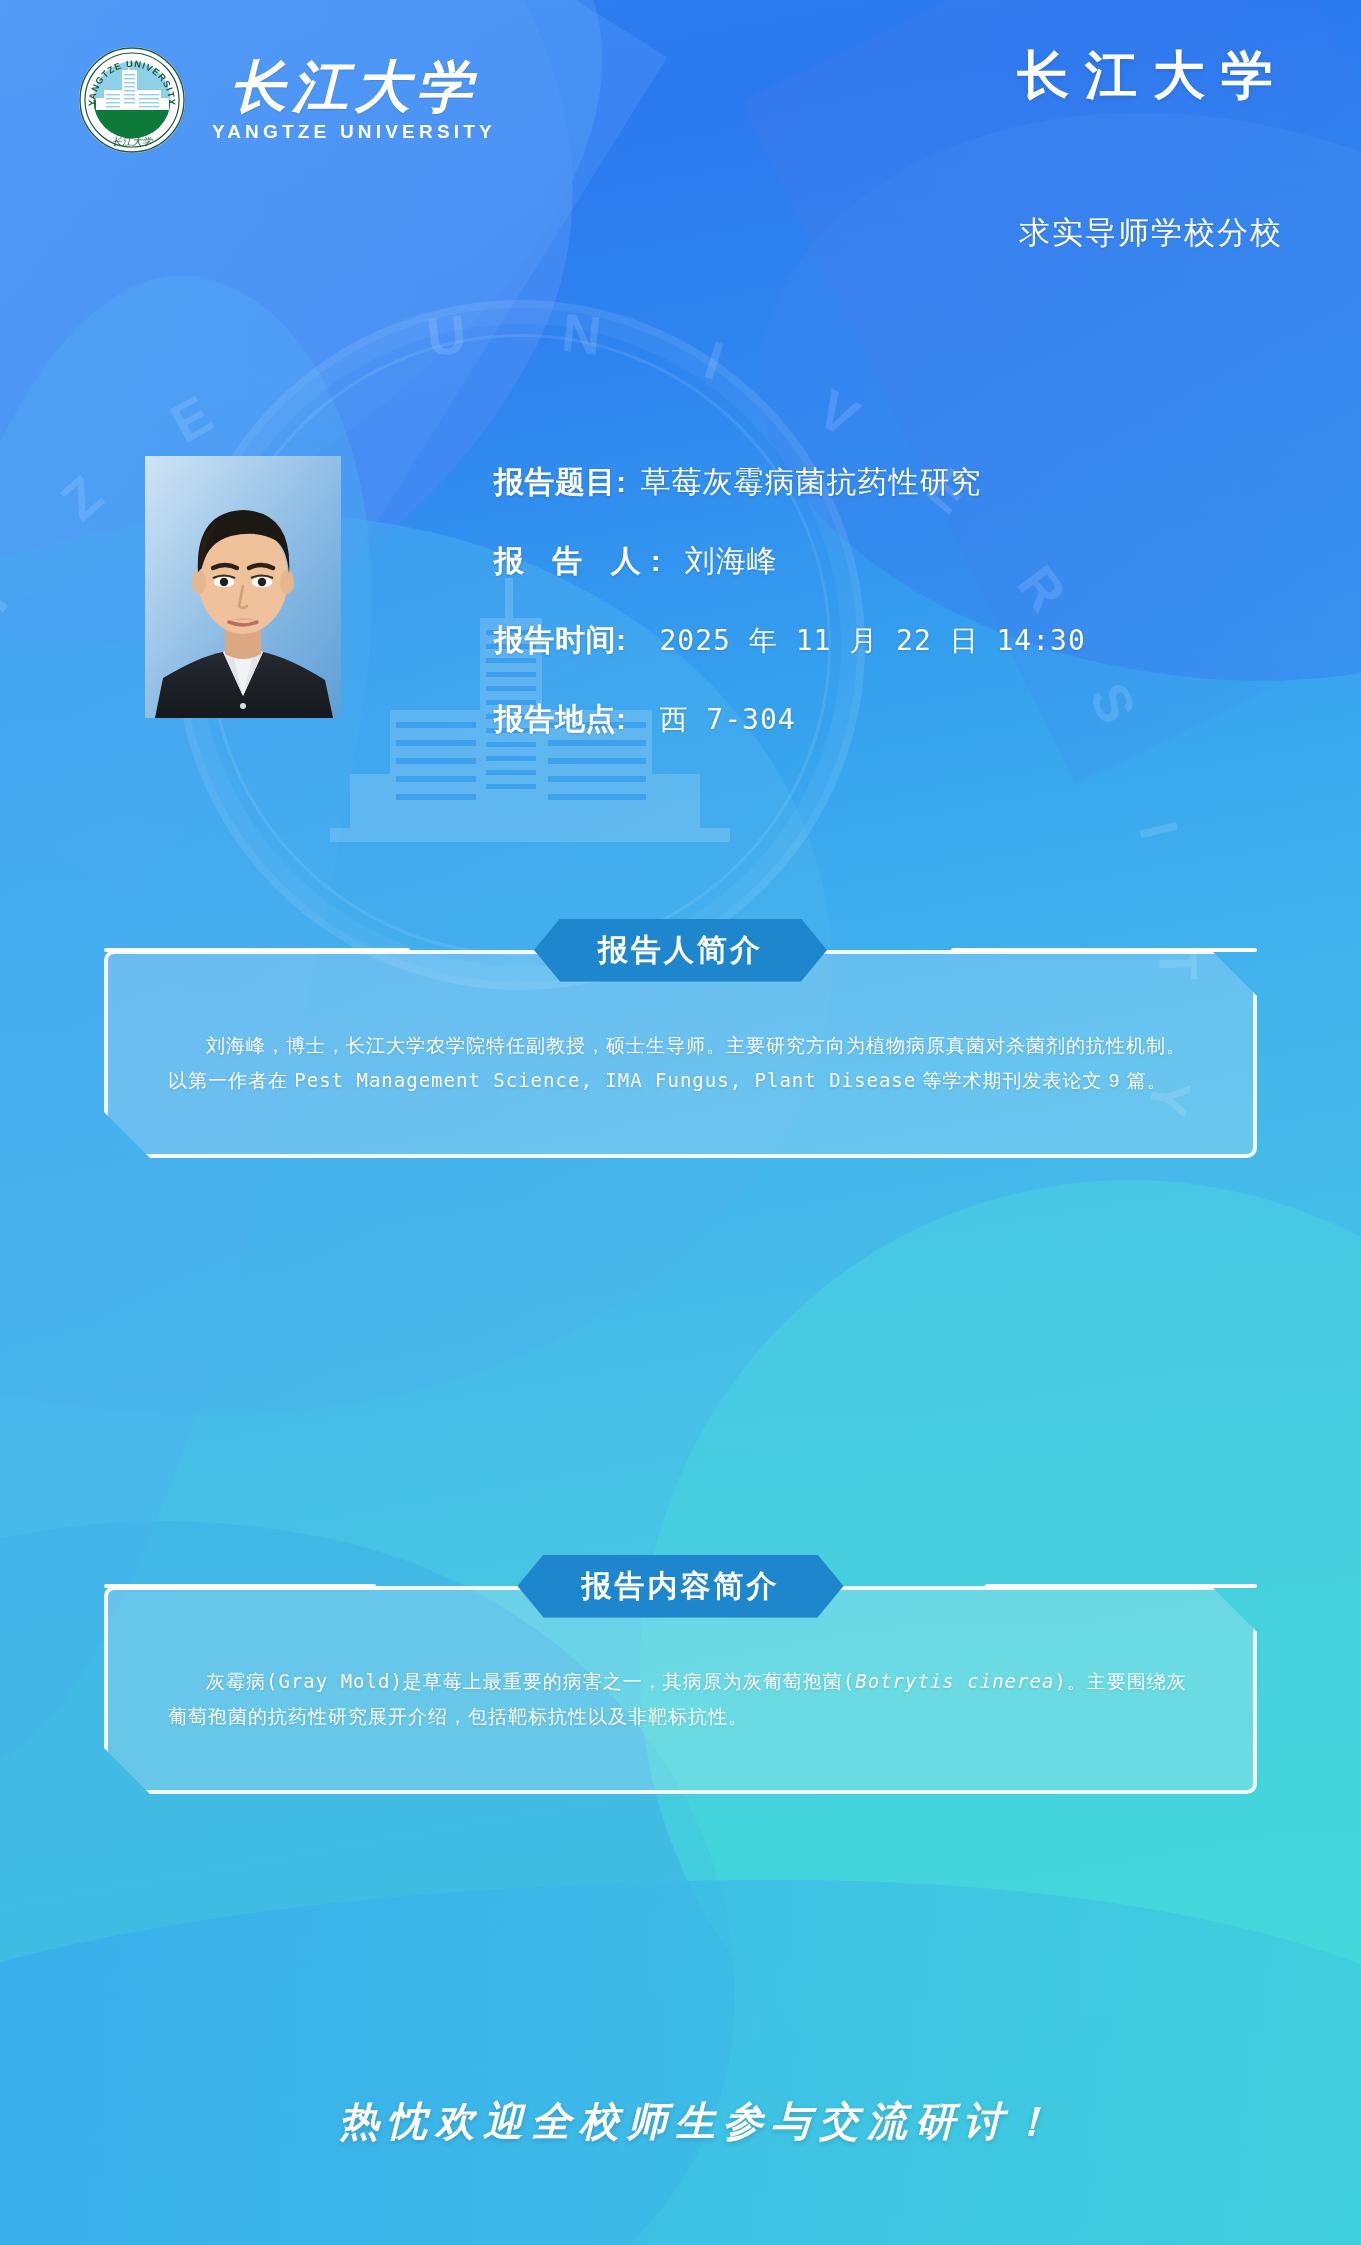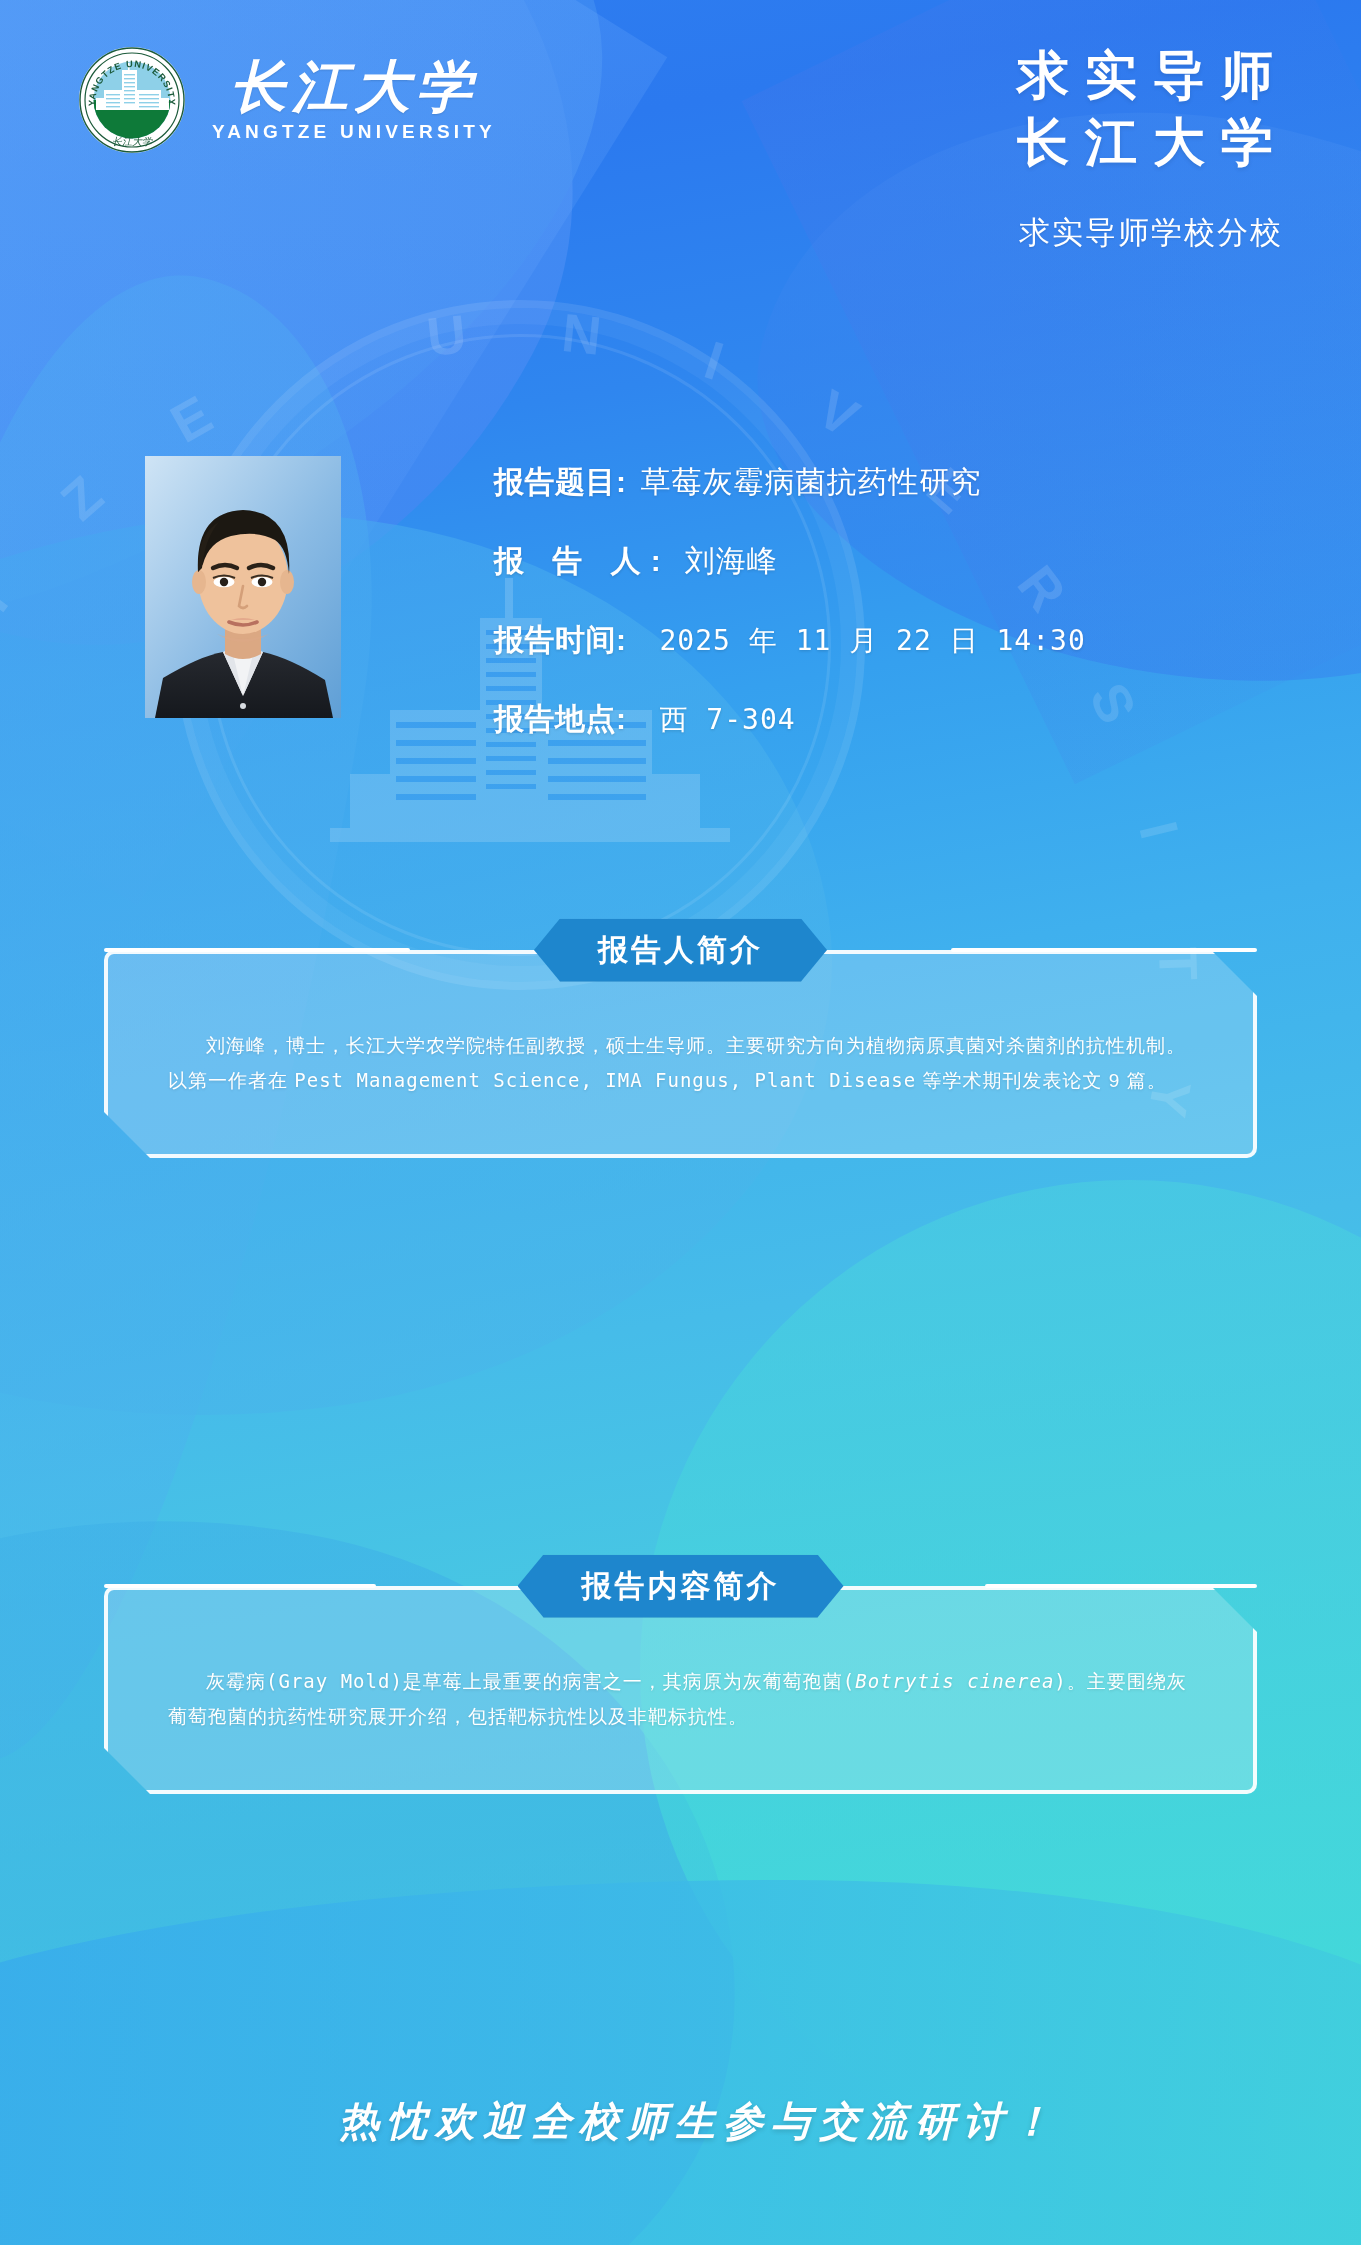--- a/index.html
+++ b/index.html
@@ -405,21 +405,20 @@
           <text x="54" y="99" font-size="10" fill="#1b5a3a" text-anchor="middle" font-family="'DejaVu Serif',serif" font-style="italic">长江大学</text>
         </svg>
       </div>
       <div class="brand">
         <div class="brand-cn">长江大学</div>
         <div class="brand-en">YANGTZE UNIVERSITY</div>
       </div>
     </div>
 
     <div class="salon-title">
-      <div class="salon-line">求实导师</div>
       <div class="salon-line">长江大学</div>
     </div>
     <div class="salon-sub">求实导师学校分校</div>
   </div>
 
   <div class="portrait">
     <svg viewBox="0 0 196 262" width="196" height="262" preserveAspectRatio="xMidYMid slice">
       <defs>
         <linearGradient id="pbg" x1="0" y1="0" x2="1" y2="1">
           <stop offset="0%" stop-color="#cfe4f5"></stop>

